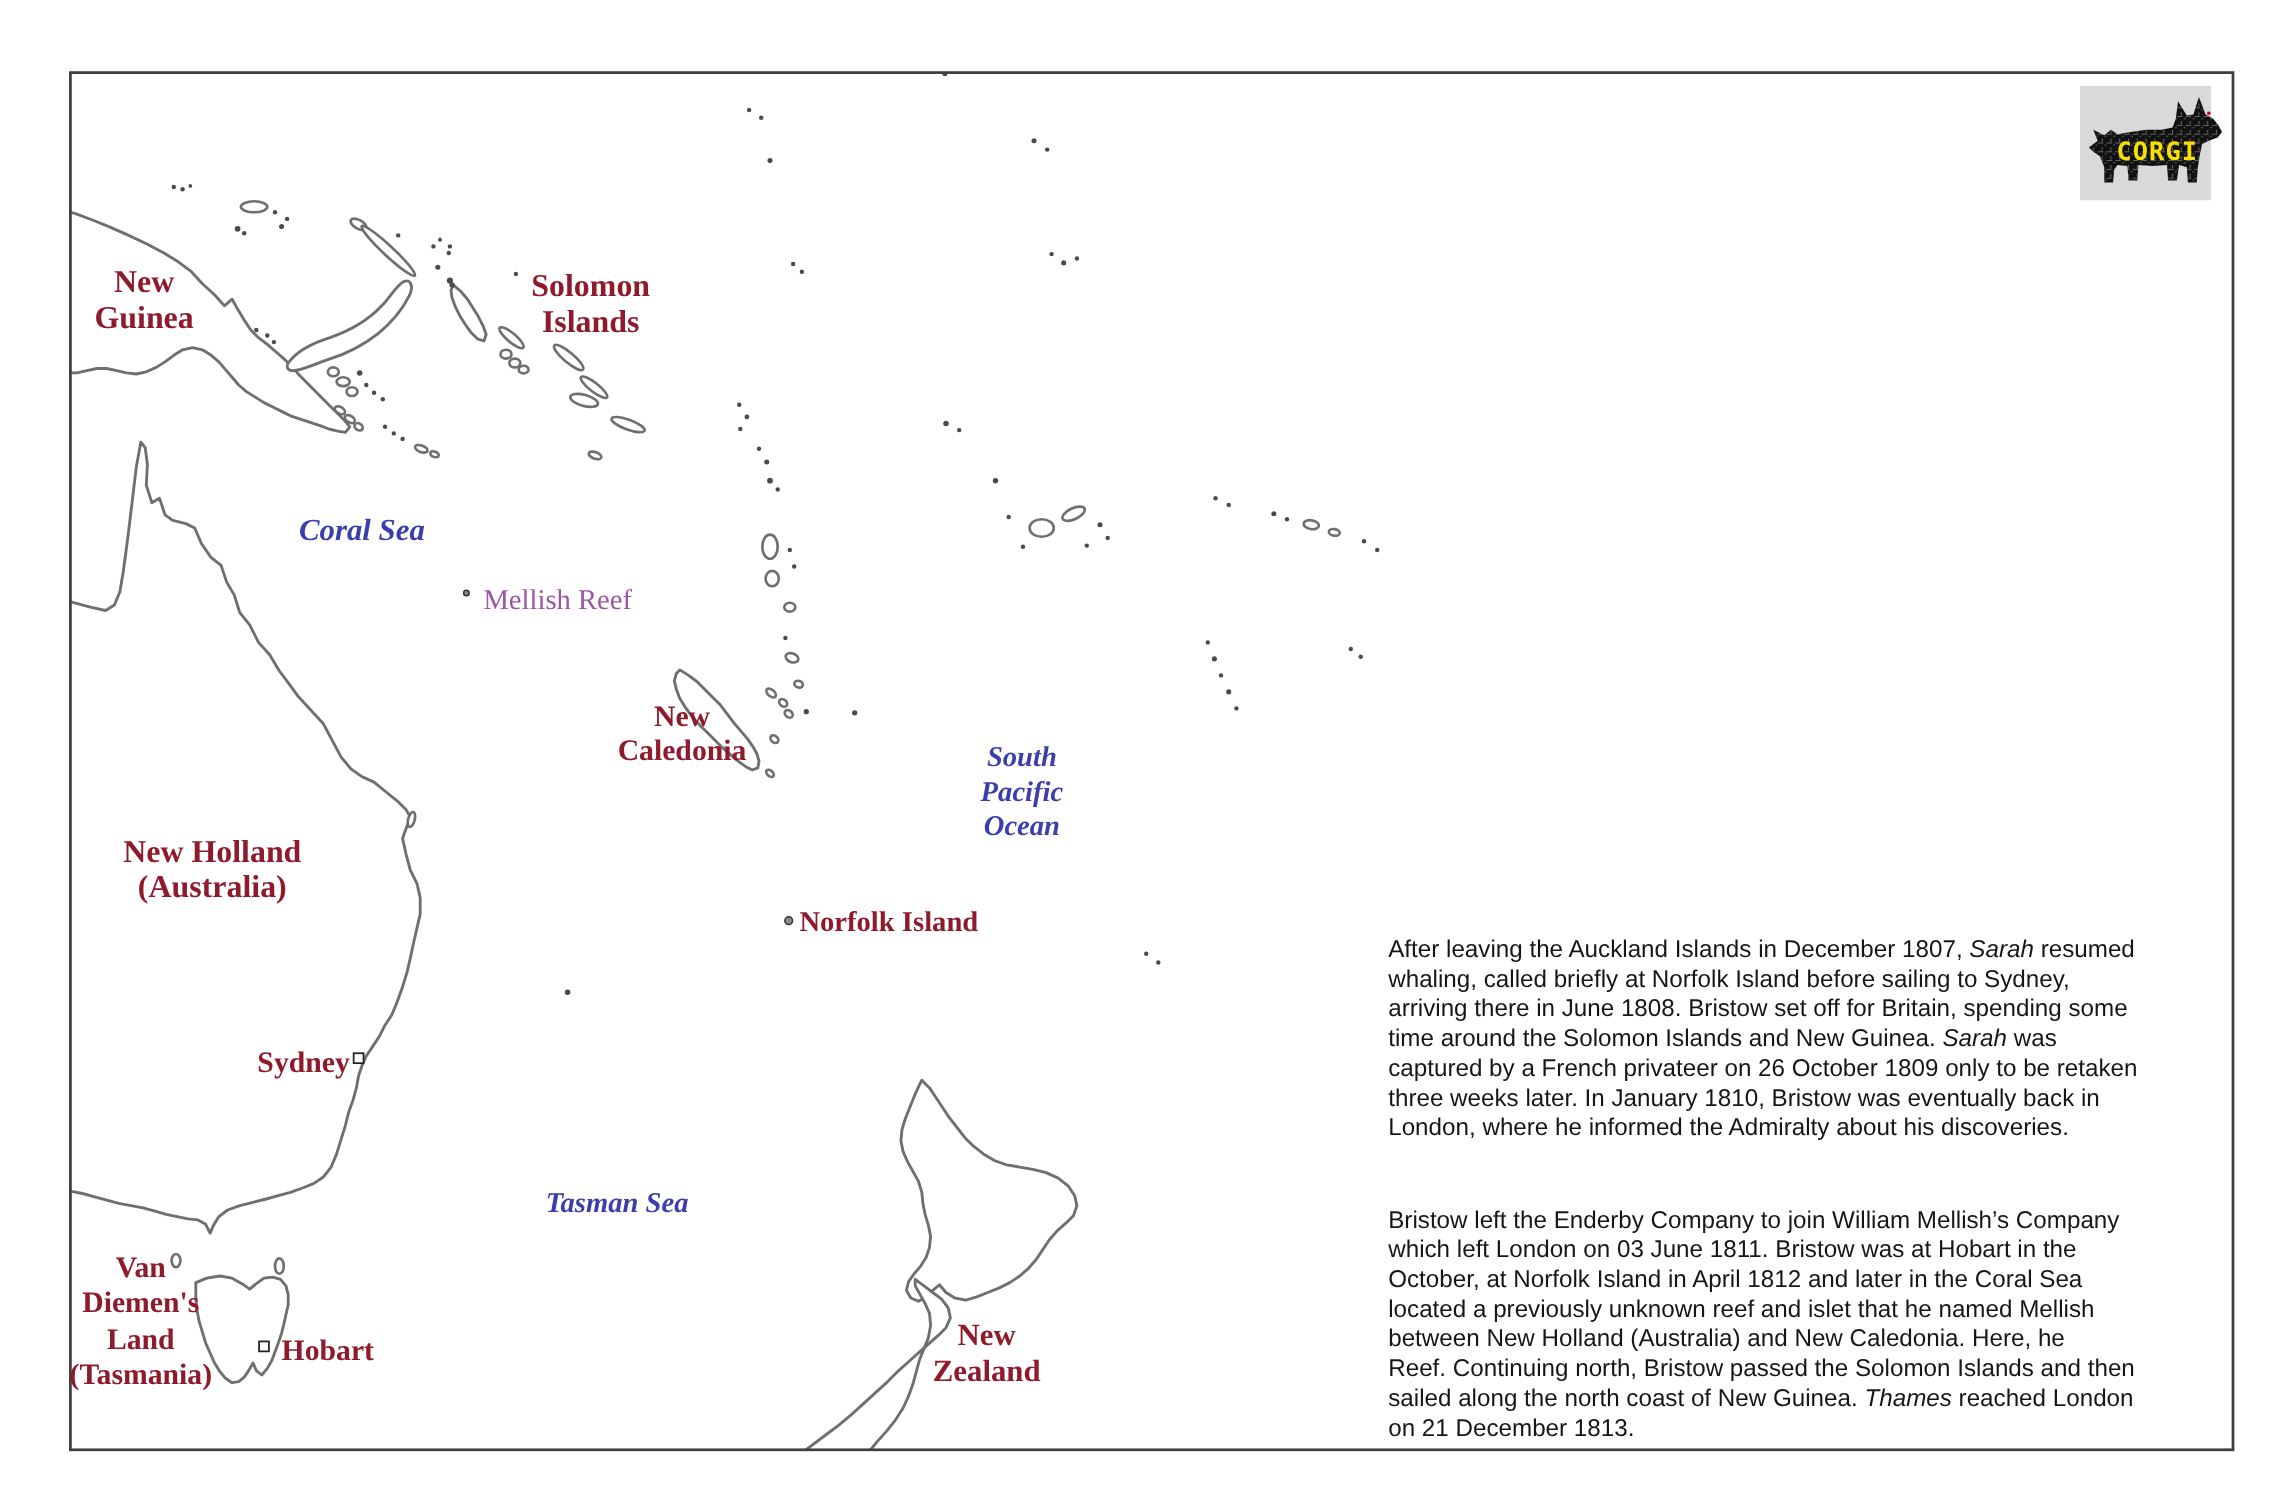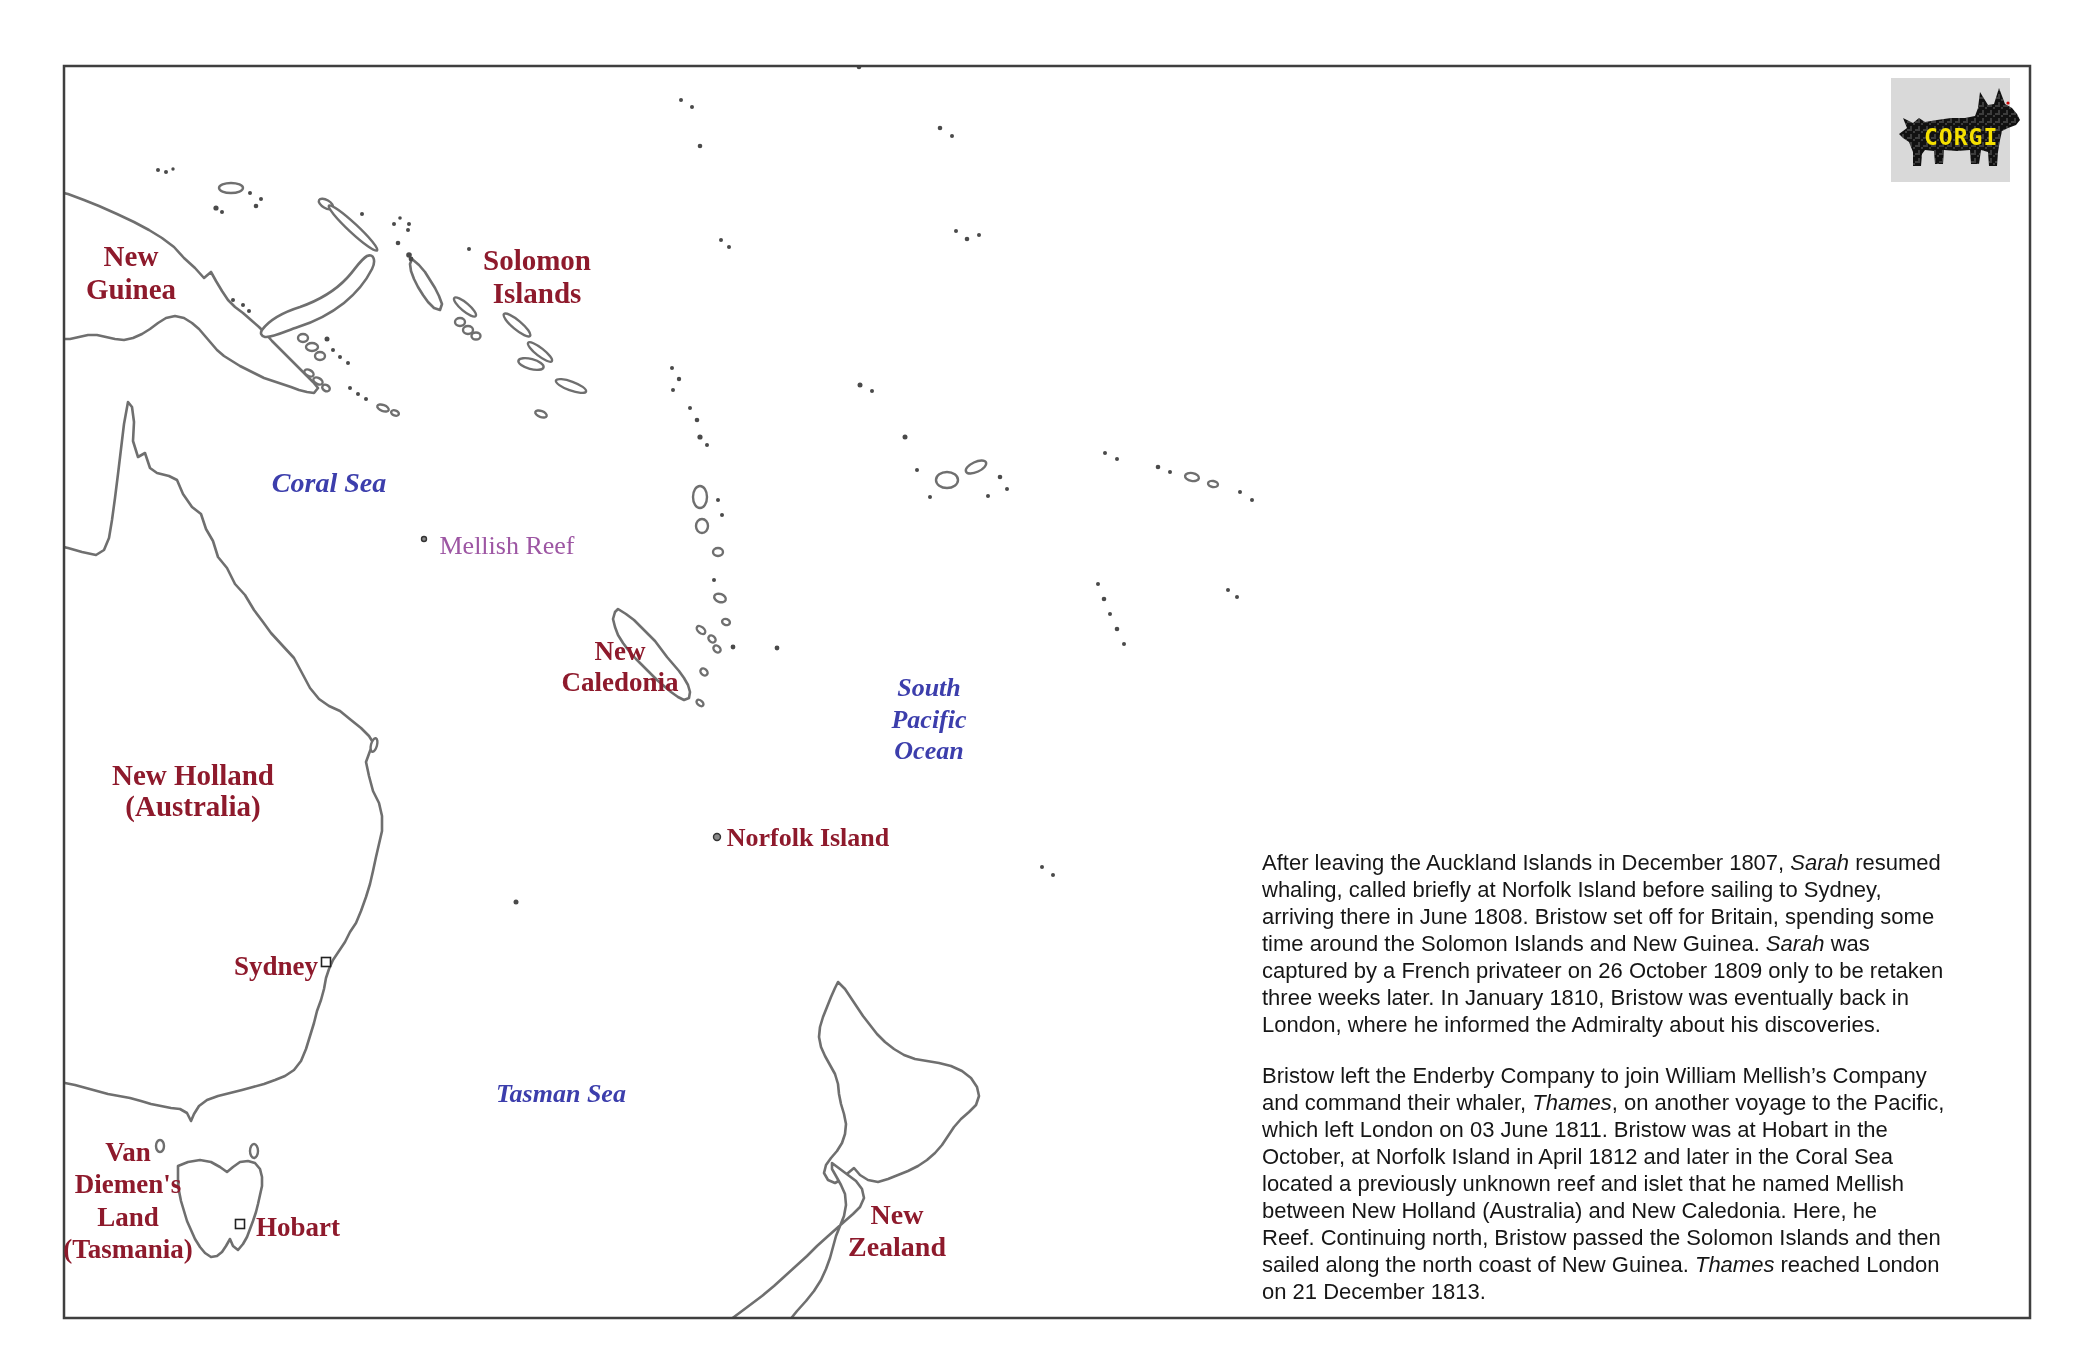--- a/index.html
+++ b/index.html
@@ -216,23 +216,22 @@
   <div id="text-block" style="left: 1262px; top: 849px; width: 760px; font-size: 22px; line-height: 27px; color: rgb(22, 22, 22);">
       <div class="para">
         <div class="tline"><span>After leaving the Auckland Islands in December 1807, </span><em>Sarah</em><span> resumed</span></div>
         <div class="tline"><span>whaling, called briefly at Norfolk Island before sailing to Sydney,</span></div>
         <div class="tline"><span>arriving there in June 1808. Bristow set off for Britain, spending some</span></div>
         <div class="tline"><span>time around the Solomon Islands and New Guinea. </span><em>Sarah</em><span> was</span></div>
         <div class="tline"><span>captured by a French privateer on 26 October 1809 only to be retaken</span></div>
         <div class="tline"><span>three weeks later. In January 1810, Bristow was eventually back in</span></div>
         <div class="tline"><span>London, where he informed the Admiralty about his discoveries.</span></div>
       </div>
-      <div class="para" style="margin-top: 24px;">
+      <div class="para" style="margin-top: 57px;">
         <div class="tline"><span>Bristow left the Enderby Company to join William Mellish’s Company</span></div>
-        <div class="tline"><span>and command their whaler, </span><em>Thames</em><span>, on another voyage to the Pacific,</span></div>
         <div class="tline"><span>which left London on 03 June 1811. Bristow was at Hobart in the</span></div>
         <div class="tline"><span>October, at Norfolk Island in April 1812 and later in the Coral Sea</span></div>
         <div class="tline"><span>located a previously unknown reef and islet that he named Mellish</span></div>
         <div class="tline"><span>between New Holland (Australia) and New Caledonia. Here, he</span></div>
         <div class="tline"><span>Reef. Continuing north, Bristow passed the Solomon Islands and then</span></div>
         <div class="tline"><span>sailed along the north coast of New Guinea. </span><em>Thames</em><span> reached London</span></div>
         <div class="tline"><span>on 21 December 1813.</span></div>
       </div>
     </div>
 

